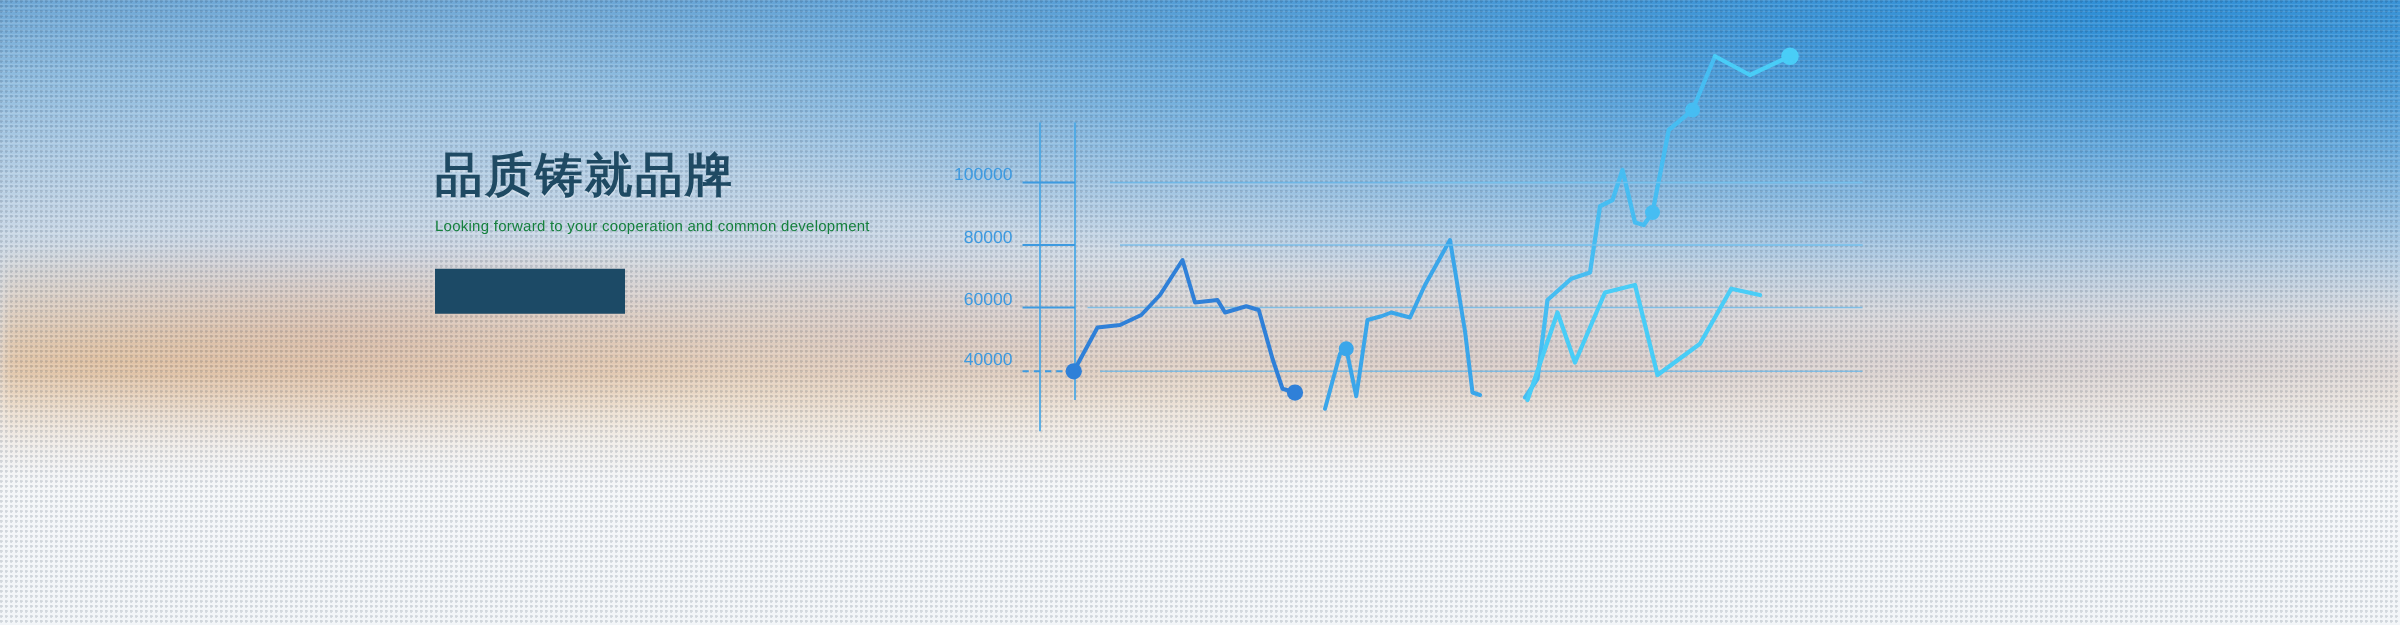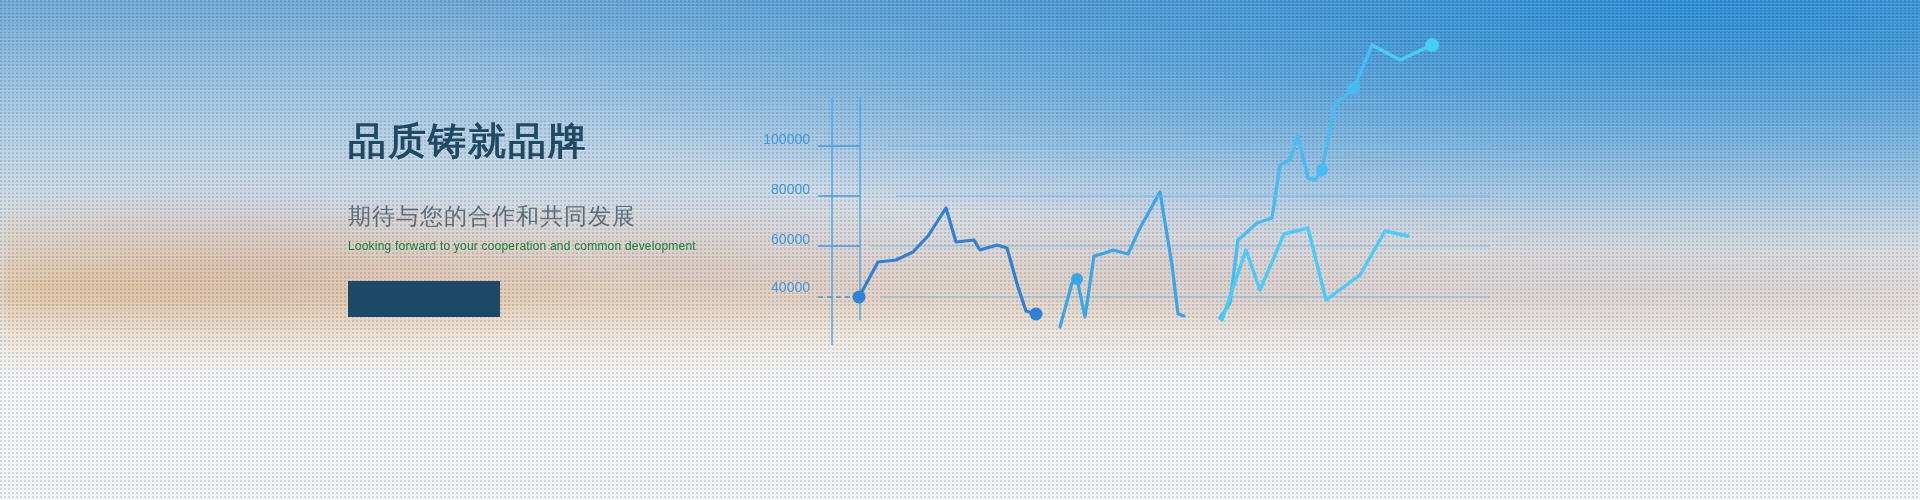--- a/index.html
+++ b/index.html
@@ -96,21 +96,20 @@
 <div id="banner">
 
   <div class="bg-sky"></div>
   <div class="bg-city"></div>
   <div class="bg-haze"></div>
   <div class="bg-dots"></div>
   <div class="bg-scan"></div>
 
   <div class="copy">
     <h1 class="headline">品质铸就品牌</h1>
-    <p class="sub-cn">期待与您的合作和共同发展</p>
     <p class="sub-en">Looking forward to your cooperation and common development</p>
     <button class="cta"></button>
   </div>
 
   <div class="chart">
     <svg viewBox="0 0 1160 500" preserveAspectRatio="none">
 
       <g>
         <line x1="72" y1="98" x2="72" y2="345" stroke="#4aa8e6" stroke-width="1.4"></line>
         <line x1="100" y1="98" x2="100" y2="320" stroke="#4aa8e6" stroke-width="1.4"></line>

